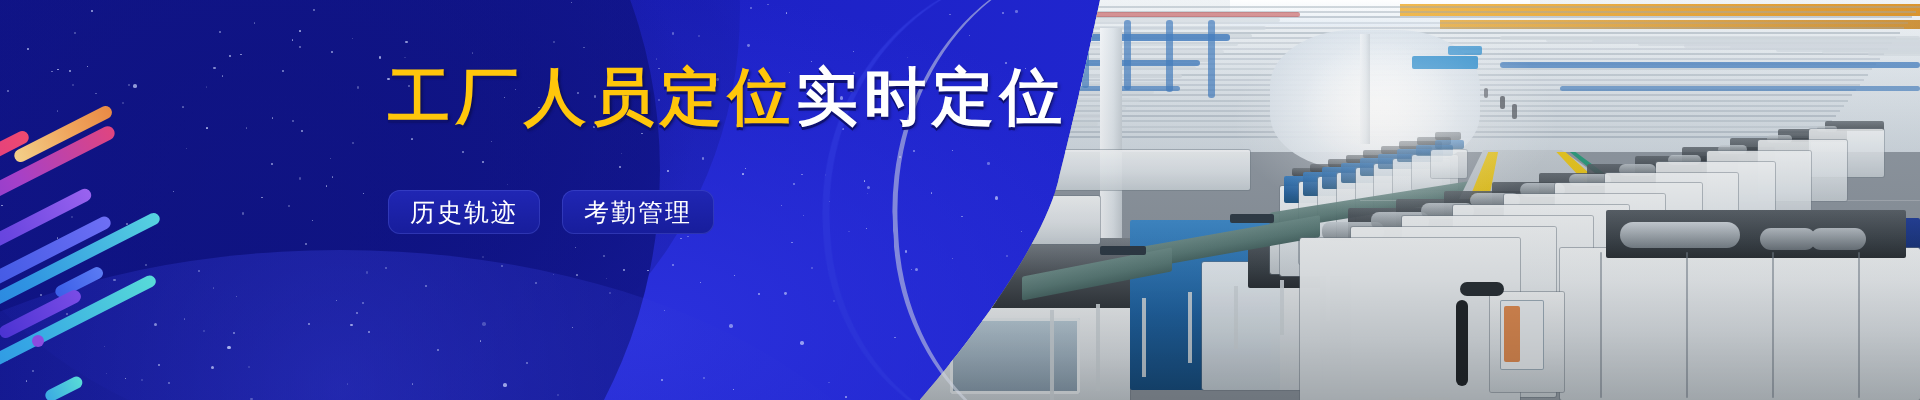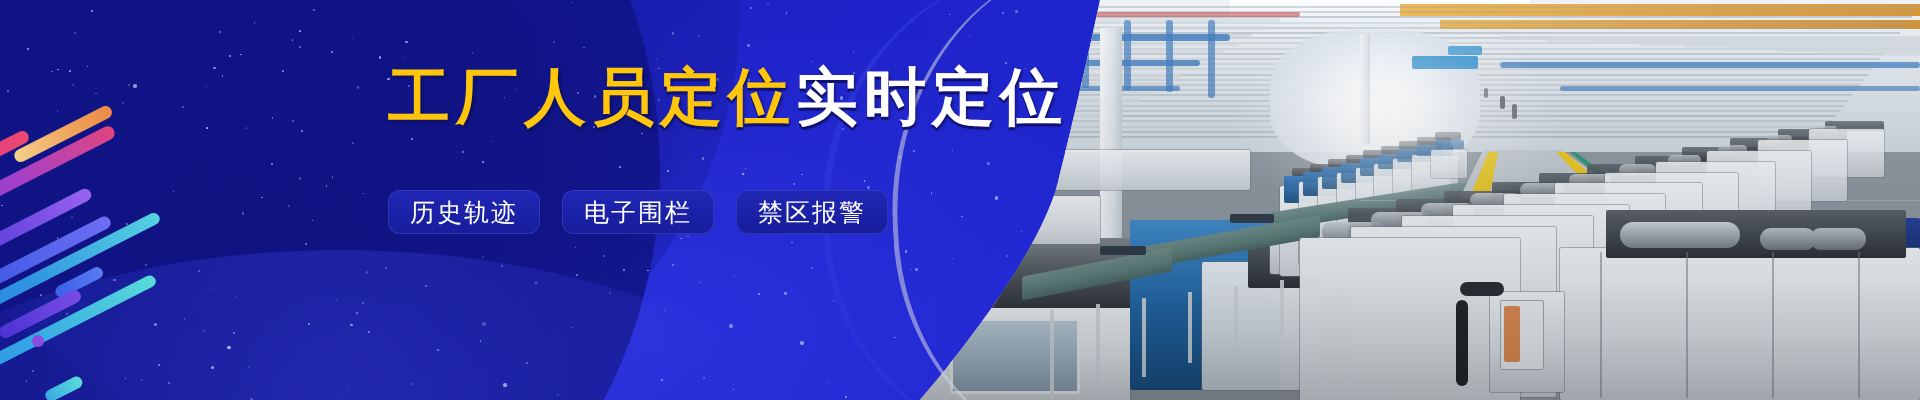--- a/index.html
+++ b/index.html
@@ -554,19 +554,18 @@
   </div>
 
   <div class="content">
     <div class="title">
       <span class="t-y">工厂人员定位</span><span class="t-w">实时定位</span>
     </div>
 
     <div class="tags">
       <div class="tagrow">
         <span class="tag">历史轨迹</span>
-        <span class="tag">电子围栏</span>
-        <span class="tag">禁区报警</span>
+        <span class="tag">考勤管理</span>
       </div>
     </div>
   </div>
 
 </div>
 
 </body></html>

